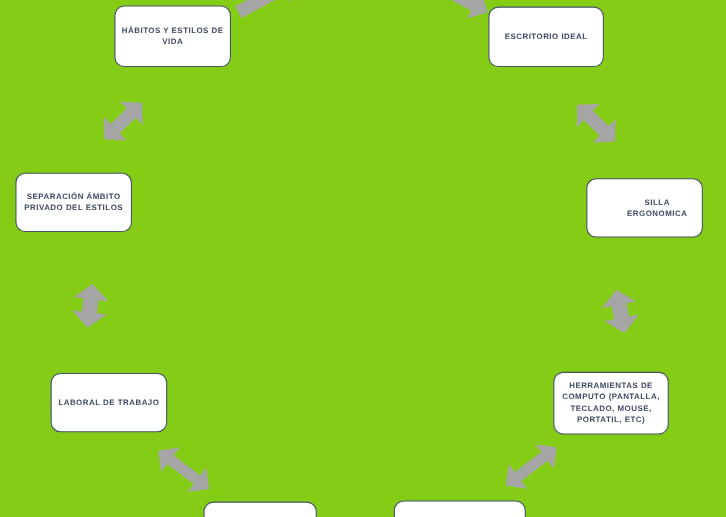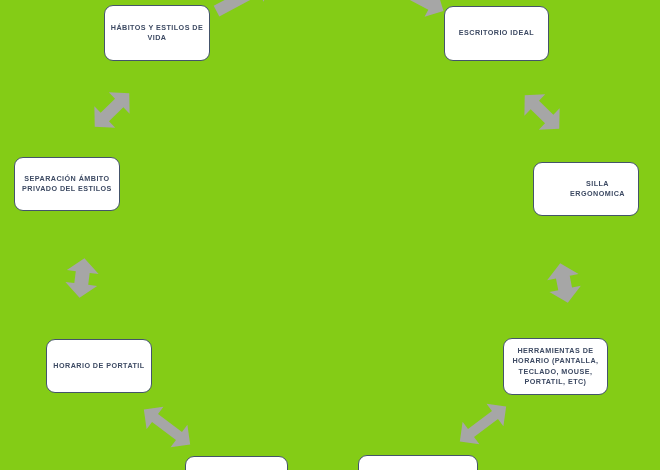--- a/index.html
+++ b/index.html
@@ -121,25 +121,25 @@
 
   <div class="node" style="left:14px; top:157px; width:106px; height:54px;">
     <span class="node-label">SEPARACIÓN  ÁMBITO PRIVADO  DEL ESTILOS</span>
   </div>
 
   <div class="node" style="left:533px; top:162px; width:106px; height:54px;padding-left:28px;">
     <span class="node-label">SILLA  ERGONOMICA</span>
   </div>
 
   <div class="node" style="left:46px; top:339px; width:106px; height:54px;">
-    <span class="node-label">HORARIO  DE PORTATIL</span>
+    <span class="node-label">LABORAL  DE TRABAJO</span>
   </div>
 
   <div class="node" style="left:503px; top:338px; width:105px; height:57px;">
-    <span class="node-label">HERRAMIENTAS   DE HORARIO (PANTALLA, TECLADO,  MOUSE, PORTATIL,  ETC)</span>
+    <span class="node-label">HERRAMIENTAS   DE COMPUTO (PANTALLA, TECLADO,  MOUSE, PORTATIL,  ETC)</span>
   </div>
 
   <div class="node" style="left:185px; top:456px; width:103px; height:40px;">
     <span class="node-label"></span>
   </div>
 
   <div class="node" style="left:358px; top:455px; width:120px; height:40px;">
     <span class="node-label"></span>
   </div>
 

